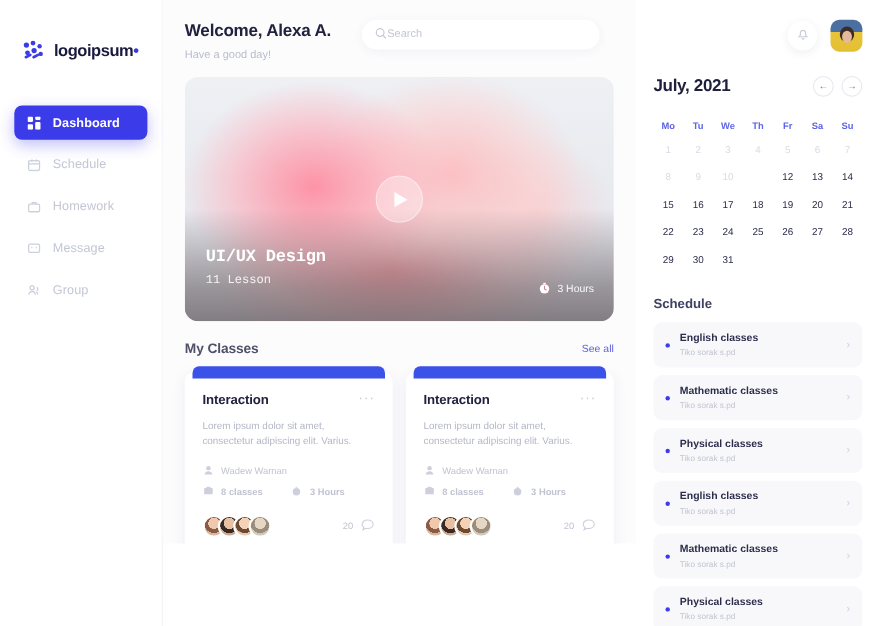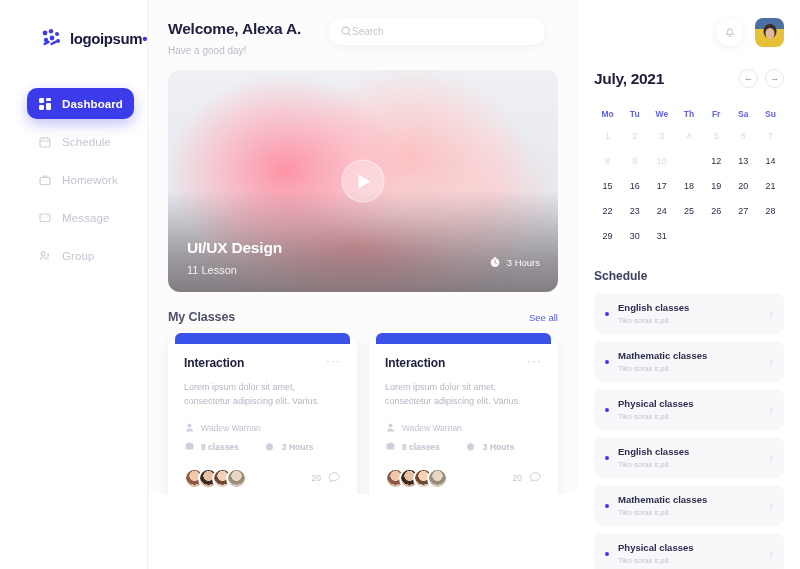--- a/index.html
+++ b/index.html
@@ -10,38 +10,37 @@
     overflow: hidden;
   }
   .app { display: flex; width: 800px; height: 569px; }
 
   
   .sidebar {
     width: 148px; height: 569px;
     background: #ffffff;
     border-right: 1px solid #f1f2f6;
     display: flex; flex-direction: column;
-    padding: 24px 0 0 0;
+    padding: 32px 0 0 0;
     position: relative;
     flex: 0 0 148px;
-    align-items: flex-end;
   }
   .logo-row { display: flex; align-items: center; gap: 7px; padding: 4px 0 0 20px; }
   .logo-mark { width: 22px; height: 20px; position: relative; flex: 0 0 22px; }
   .logo-text { font-size: 15px; font-weight: 700; color: #18193f; letter-spacing: -0.4px; }
   .logo-dot { color: #3a3bdb; }
   .nav { margin-top: 40px; display: flex; flex-direction: column; gap: 7px; padding: 0 13px; }
   .nav-item {
     display: flex; align-items: center; gap: 11px;
     height: 31px; padding: 0 11px;
     border-radius: 7px;
     font-size: 11.5px; color: #c3c6d4; font-weight: 400;
     cursor: pointer; letter-spacing: 0.1px;
   }
-  .nav-item.active { background: #3b3bea; color: #ffffff; font-weight: 600; box-shadow: 0 5px 14px rgba(59,59,234,0.32); border-radius: 10px; }
+  .nav-item.active { background: #3b3bea; color: #ffffff; font-weight: 600; box-shadow: 0 5px 14px rgba(59,59,234,0.32); }
   .nav-ico { width: 13px; height: 13px; display: flex; align-items: center; justify-content: center; flex: 0 0 13px; }
   .nav-ico svg { display: block; }
   .logout-row {
     position: absolute; left: 13px; bottom: 24px;
     display: flex; align-items: center; gap: 11px;
     padding: 0 11px; height: 30px;
     font-size: 11.5px; color: #c9ccd8; cursor: pointer;
   }
 
   
@@ -93,21 +92,21 @@
     border: 1px solid rgba(255,255,255,0.45);
     display: flex; align-items: center; justify-content: center;
     z-index: 3;
   }
   .play-tri {
     width: 0; height: 0; margin-left: 3px;
     border-left: 12px solid rgba(255,255,255,0.95);
     border-top: 7.5px solid transparent;
     border-bottom: 7.5px solid transparent;
   }
-  .hero-info { position: absolute; left: 19px; bottom: 16px; z-index: 4; }
+  .hero-info { position: absolute; left: 19px; bottom: 31px; z-index: 4; font-family: Liberation Mono, monospace; }
   .hero-title { font-size: 15.5px; font-weight: 700; color: #ffffff; letter-spacing: -0.2px; }
   .hero-lesson { font-size: 11px; color: rgba(255,255,255,0.88); margin-top: 7px; }
   .hero-badge {
     position: absolute; right: 18px; bottom: 24px; z-index: 4;
     display: flex; align-items: center; gap: 6px;
     font-size: 9.5px; color: rgba(255,255,255,0.95);
   }
   .clock-ico { width: 12px; height: 12px; }
 
   

